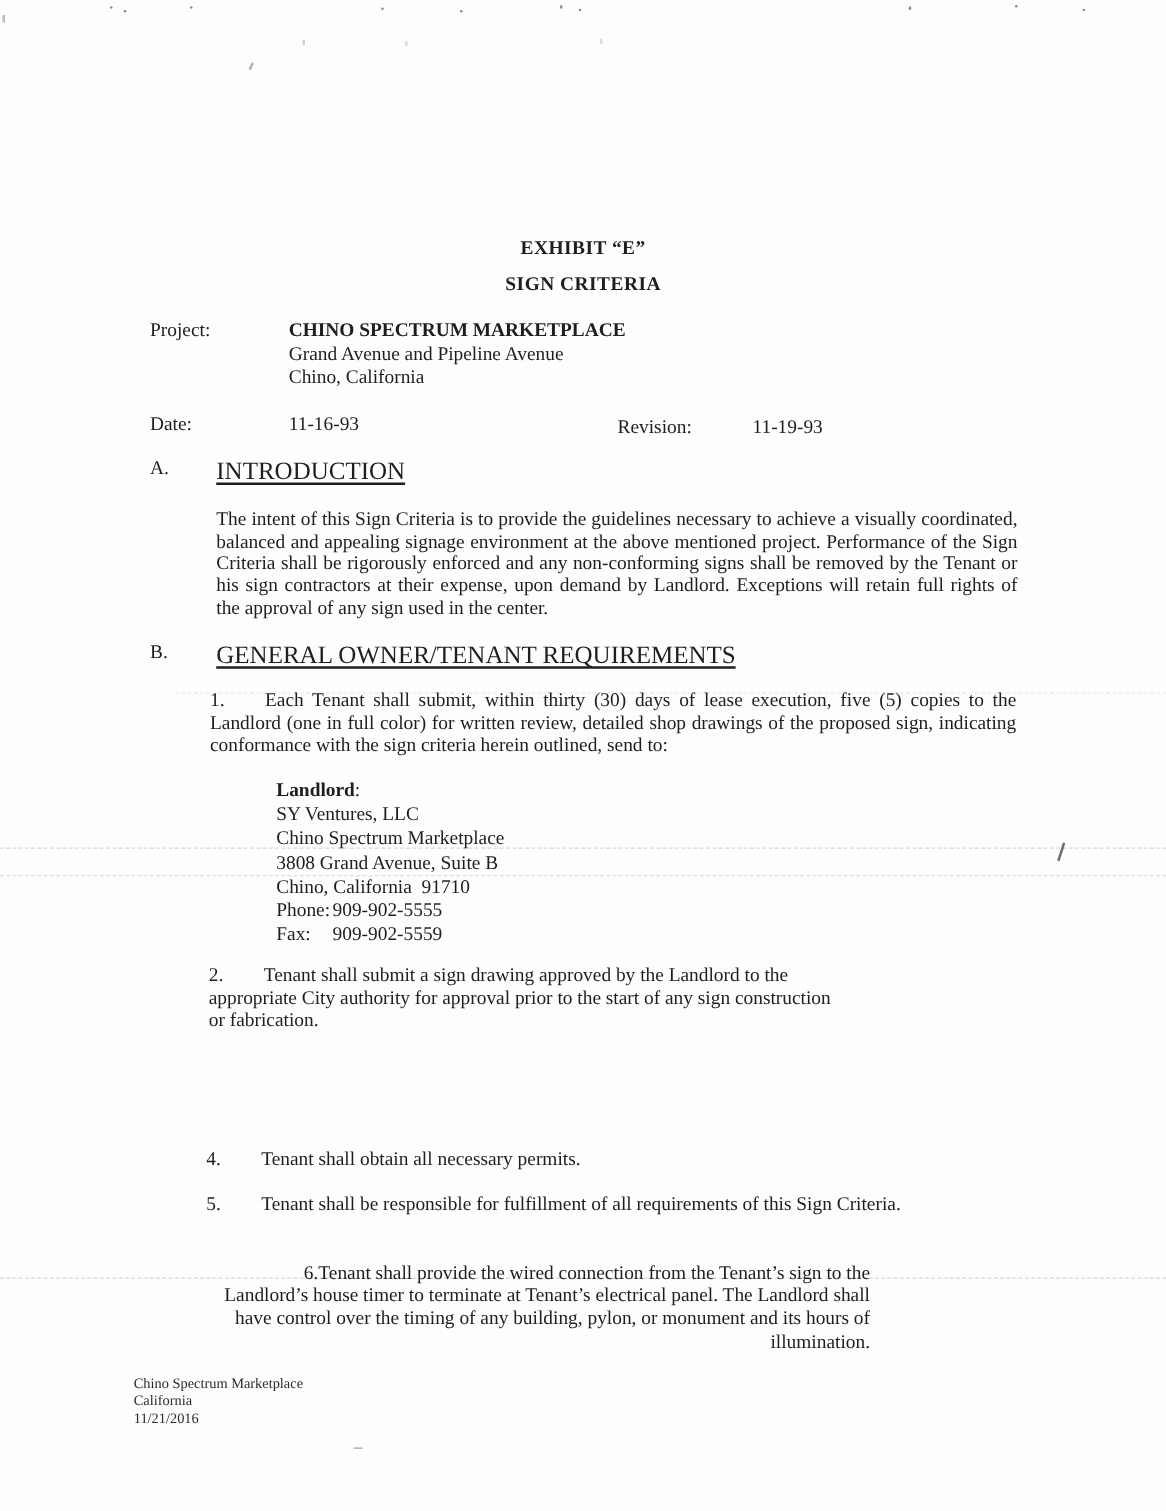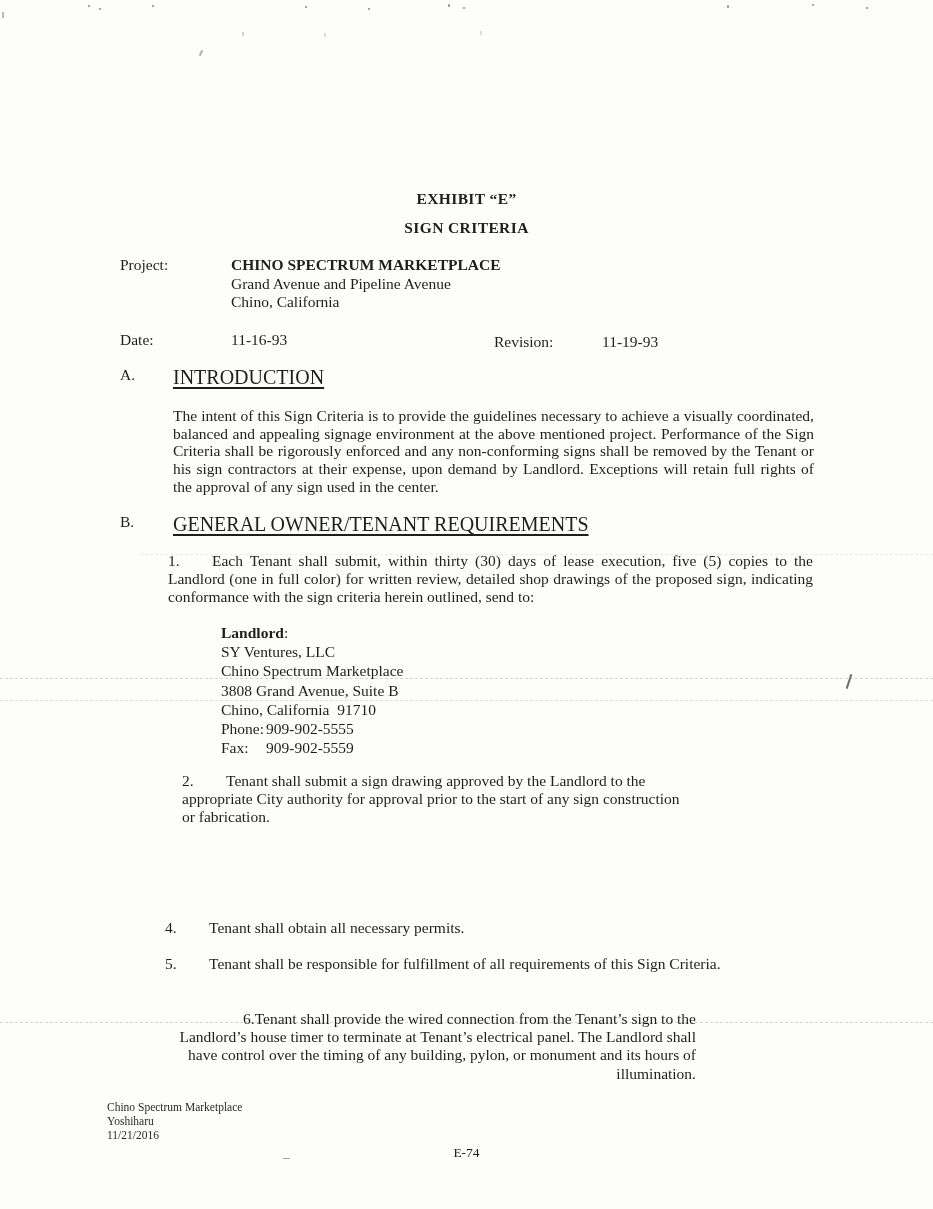--- a/index.html
+++ b/index.html
@@ -86,30 +86,29 @@
   <div class="abs body-text lh-tall" style="left:221px;top:623px;">
     <p><span class="bold">Landlord</span><span>:</span></p>
     <p>SY Ventures, LLC</p>
     <p>Chino Spectrum Marketplace</p>
     <p>3808 Grand Avenue, Suite B</p>
     <p>Chino, California&nbsp; 91710</p>
     <p><span class="addr-label">Phone:</span><span>909-902-5555</span></p>
     <p><span class="addr-label">Fax:</span><span>909-902-5559</span></p>
   </div>
 
-  <p class="abs body-text" style="left:167px;top:772px;width:512px;margin-left:15px;"><span class="num">2.</span><span>Tenant shall submit a sign drawing approved by the Landlord to the appropriate City authority for approval prior to the start of any sign construction or fabrication.</span></p>
+  <p class="abs body-text" style="left:167px;top:772px;width:512px;"><span class="num">2.</span><span>Tenant shall submit a sign drawing approved by the Landlord to the appropriate City authority for approval prior to the start of any sign construction or fabrication.</span></p>
 
 
   <p class="abs body-text" style="left:165px;top:919px;width:560px;"><span class="num">4.</span><span>Tenant shall obtain all necessary permits.</span></p>
 
   <p class="abs body-text hang" style="left:165px;top:955px;width:530px;"><span class="num">5.</span><span>Tenant shall be responsible for fulfillment of all requirements of this Sign Criteria.</span></p>
 
   <p class="abs body-text" style="left:166px;top:1010px;width:530px;text-align:right;"><span class="num">6.</span><span>Tenant shall provide the wired connection from the Tenant’s sign to the Landlord’s house timer to terminate at Tenant’s electrical panel.  The Landlord shall have control over the timing of any building, pylon, or monument and its hours of illumination.</span></p>
 
   <div class="abs footer-block" style="left:107px;top:1101px;">
     <p>Chino Spectrum Marketplace</p>
-    <p>Yoshiharu</p>
+    <p>California</p>
     <p>11/21/2016</p>
   </div>
   <div class="mark" style="left:283px;top:1158px;width:7px;height:1px;opacity:.55;"></div>
-  <div class="abs center pagenum" style="top:1145px;">E-74</div>
 
 </div>
 
 </body></html>

